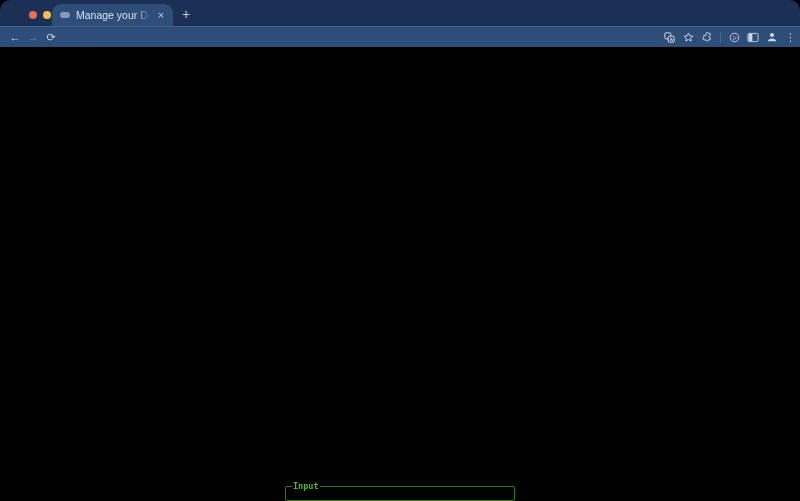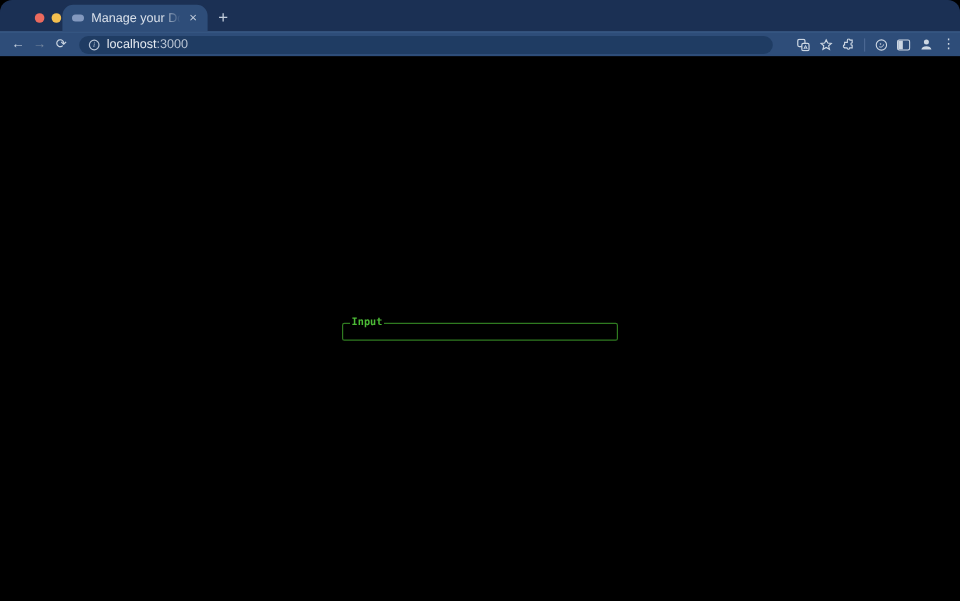--- a/index.html
+++ b/index.html
@@ -94,21 +94,21 @@
     margin-left:auto; display:flex; align-items:center; gap:7px;
   }
   .tb-icon { width:12px; height:12px; display:flex; align-items:center; justify-content:center; color:#cdd7e3; }
   .tb-icon svg { display:block; }
   .divider { width:1px; height:11px; background:#4a6792; }
   .kebab { font-size:11px; line-height:12px; color:#cdd7e3; width:8px; text-align:center; }
 
   
   .content {
     flex:1 1 auto; background:#000;
-    display:flex; align-items:center; justify-content:center;
+    display:flex; align-items:flex-end; justify-content:center;
     font-family:"DejaVu Sans Mono", monospace;
   }
   fieldset.tui {
     width:230px; margin:0;
     border:1px solid #2f7a20; border-radius:2px;
     padding:3px 3px 6px 3px;
   }
   fieldset.tui legend {
     font-size:8.5px; font-weight:bold; color:#4cbb36;
     padding:0 1px; margin-left:3px; line-height:9px;
@@ -139,24 +139,20 @@
     </div>
 
     <div class="newtab">+</div>
   </div>
 
   <div class="toolbar">
     <span class="navbtn">←</span>
     <span class="navbtn disabled">→</span>
     <span class="navbtn">⟳</span>
 
-    <div class="omnibox">
-      <span class="info-icon">i</span>
-      <span class="url"><span class="host">localhost</span><span class="port">:3000</span></span>
-    </div>
 
     <div class="tb-icons">
       <span class="tb-icon">
         <svg width="11" height="11" viewBox="0 0 11 11" fill="none" stroke="currentColor" stroke-width="1">
           <rect x="0.8" y="0.8" width="6" height="6" rx="1.2"></rect>
           <rect x="4.2" y="4.2" width="6" height="6" rx="1.2" fill="#2e4d79"></rect>
           <path d="M5.9 8.9 l1.4 -3 l1.4 3 M6.3 8 h2" stroke-width="0.8"></path>
         </svg>
       </span>
       <span class="tb-icon">

